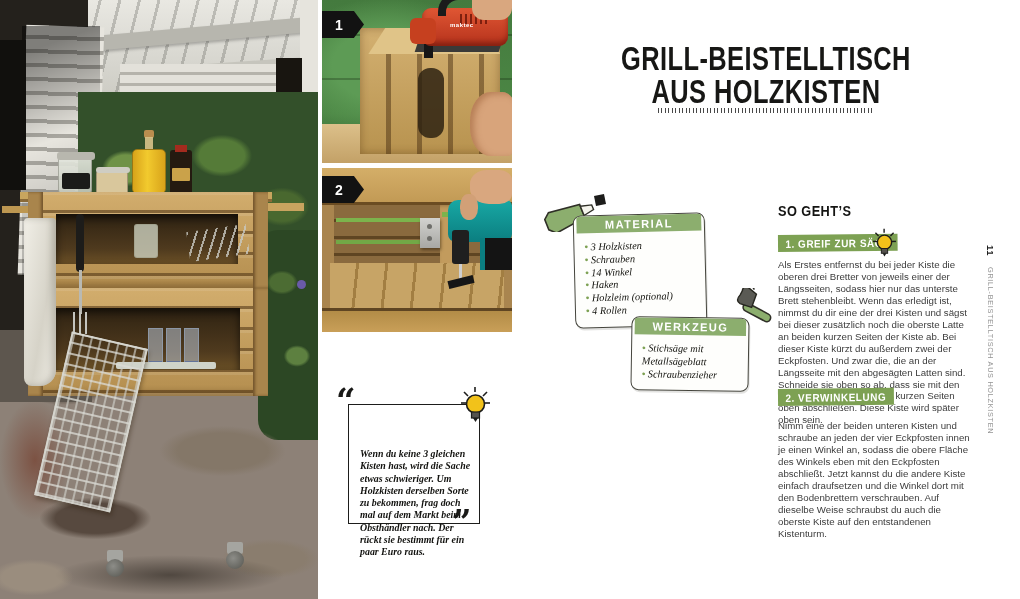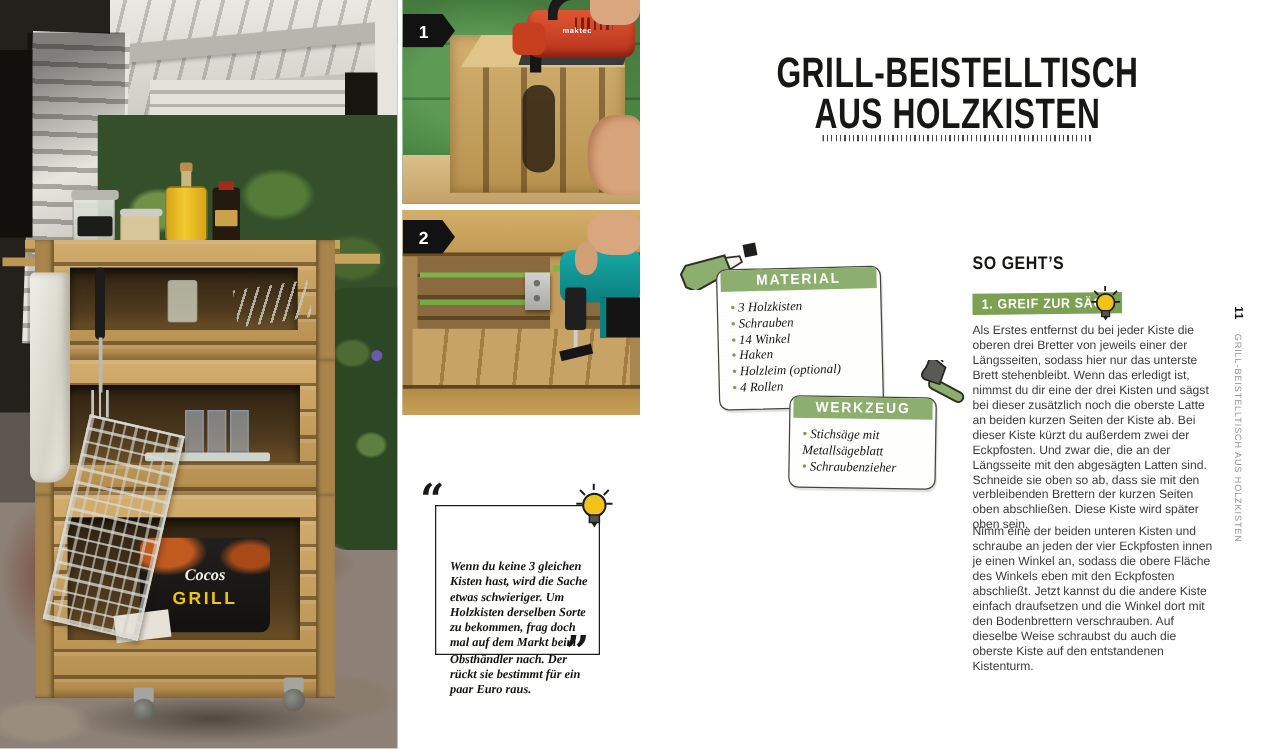--- a/index.html
+++ b/index.html
@@ -293,32 +293,20 @@
         <div class="slats"></div>
         <div class="post-l"></div>
           <div class="post-r"></div>
         <div class="opening op2">
           <div class="glass" style="left:94px"></div>
           <div class="glass" style="left:112px"></div>
           <div class="glass" style="left:130px"></div>
           <div class="tray"></div>
         </div>
       </div>
-      <div class="abs crate crate3">
-        <div class="slats"></div>
-        <div class="post-l"></div>
-          <div class="post-r"></div>
-        <div class="opening op3">
-          <div class="bag">
-            <div class="cocos">Cocos</div>
-            <div class="grill">GRILL</div>
-          </div>
-          <div class="white-box"></div>
-        </div>
-      </div>
 
       <div class="abs towel"></div>
       <div class="abs fork-handle"></div>
       <div class="abs fork-shaft"></div>
       <div class="abs fork-tines"></div>
       <div class="abs tongs"></div>
       <div class="abs grate"></div>
       <div class="abs caster caster1">
           <div class="fork"></div>
           <div class="wheel"></div>
@@ -440,19 +428,20 @@
           <line x1="4" y1="6" x2="8" y2="10"></line>
           <line x1="27" y1="6" x2="23" y2="10"></line>
           <line x1="1" y1="17" x2="6" y2="17"></line>
           <line x1="30" y1="17" x2="25" y2="17"></line>
         </g>
       <circle cx="15.5" cy="18" r="9" fill="#f2c21a" stroke="#1d1d1b" stroke-width="1.8"></circle>
       <rect x="11.5" y="26" width="8" height="6" fill="#55534e" stroke="#1d1d1b" stroke-width="1.2"></rect>
       <path d="M13 32 L18 32 L15.5 36 Z" fill="#1d1d1b"></path>
     </svg>
     <div class="abs col-right step-text text1">Als Erstes entfernst du bei jeder Kiste die oberen drei Bretter von jeweils einer der Längsseiten, sodass hier nur das unterste Brett stehenbleibt. Wenn das erledigt ist, nimmst du dir eine der drei Kisten und sägst bei dieser zusätzlich noch die oberste Latte an beiden kurzen Seiten der Kiste ab. Bei dieser Kiste kürzt du außerdem zwei der Eckpfosten. Und zwar die, die an der Längsseite mit den abgesägten Latten sind. Schneide sie oben so ab, dass sie mit den verbleibenden Brettern der kurzen Seiten oben abschließen. Diese Kiste wird später oben sein.</div>
+    <div class="abs col-right badge2"><span class="step-badge">2. VERWINKELUNG</span></div>
     <div class="abs col-right step-text text2">Nimm eine der beiden unteren Kisten und schraube an jeden der vier Eckpfosten innen je einen Winkel an, sodass die obere Fläche des Winkels eben mit den Eckpfosten abschließt. Jetzt kannst du die andere Kiste einfach draufsetzen und die Winkel dort mit den Bodenbrettern verschrauben. Auf dieselbe Weise schraubst du auch die oberste Kiste auf den entstandenen Kistenturm.</div>
   </div>
 
   <div class="abs v-text page-num">11</div>
   <div class="abs v-text side-title">GRILL-BEISTELLTISCH AUS HOLZKISTEN</div>
 
 </div>
 
 </body></html>

